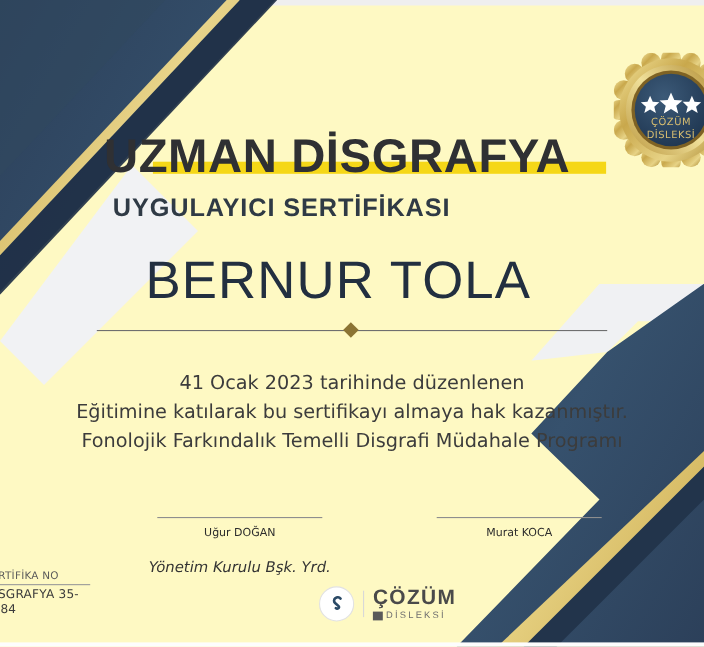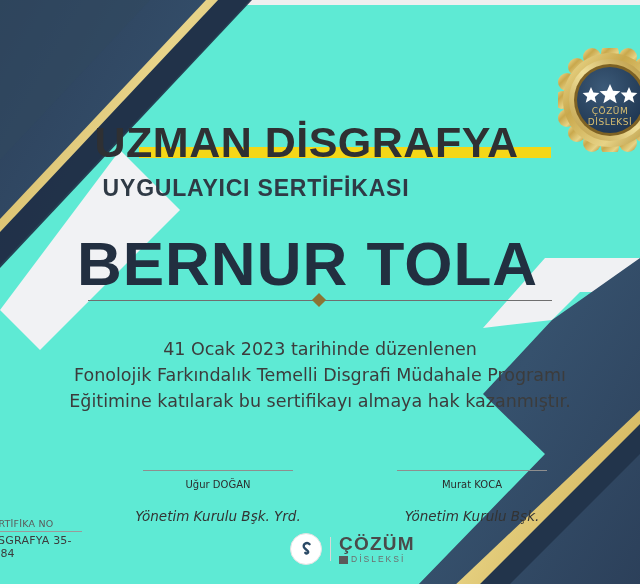--- a/index.html
+++ b/index.html
@@ -5,21 +5,21 @@
   html,body{margin:0;padding:0;}
   body{
     width:640px;height:588px;overflow:hidden;
     background:#ffffff;
     font-family:"Liberation Sans", sans-serif;
     position:relative;
   }
   #cert{
     position:absolute;inset:0;
     width:640px;height:588px;
-    background:#5eead4;
+    background:#fef9c3;
     overflow:hidden;
   }
   
   .top-band{
     position:absolute;top:0;left:0;width:640px;height:5px;
     background:#efefef;
   }
   .bottom-band{
     position:absolute;bottom:0;left:0;width:640px;height:4px;
     background:#fdfdfd;
@@ -107,21 +107,21 @@
     display:inline-block;position:relative;
     font-family:"Liberation Sans", sans-serif;
   }
   .subtitle{
     position:absolute;top:175px;left:0;width:512px;text-align:center;
     font-size:23px;font-weight:bold;letter-spacing:.8px;color:#2f3a45;
     z-index:4;
   }
   .recipient{
     position:absolute;top:228px;left:0;width:615px;text-align:center;
-    font-size:62px;font-weight:bold;letter-spacing:1px;color:#222f40;
+    font-size:48px;font-weight:normal;letter-spacing:1px;color:#222f40;
     z-index:4;
   }
   .divider{
     position:absolute;top:299px;left:88px;width:464px;height:2px;z-index:4;
   }
   .divider .ln{position:absolute;top:1px;left:0;width:464px;height:1px;background:#6f6f6f;}
   .divider .dia{
     position:absolute;top:-4px;left:226px;width:10px;height:10px;
     background:#8b7434;transform:rotate(45deg);
   }
@@ -264,34 +264,33 @@
 
   <div class="recipient">BERNUR TOLA</div>
 
   <div class="divider">
     <div class="ln"></div>
     <div class="dia"></div>
   </div>
 
   <div class="body-text">
     <div>41 Ocak 2023 tarihinde düzenlenen</div>
+    <div>Eğitimine katılarak bu sertifikayı almaya hak kazanmıştır.</div>
     <div>Fonolojik Farkındalık Temelli Disgrafi Müdahale Programı</div>
-    <div>Eğitimine katılarak bu sertifikayı almaya hak kazanmıştır.</div>
   </div>
 
   <div class="sig left">
     <div class="line"></div>
     <div class="name">Uğur DOĞAN</div>
     <div class="role">Yönetim Kurulu Bşk. Yrd.</div>
   </div>
 
   <div class="sig right">
     <div class="line"></div>
     <div class="name">Murat KOCA</div>
-    <div class="role">Yönetim Kurulu Bşk.</div>
   </div>
 
   <div class="certno">
     <div class="lbl">SERTİFİKA NO</div>
     <div class="rule"></div>
     <div class="val">DİSGRAFYA 35-1484</div>
   </div>
 
   <div class="logo">
     <div class="mark">

